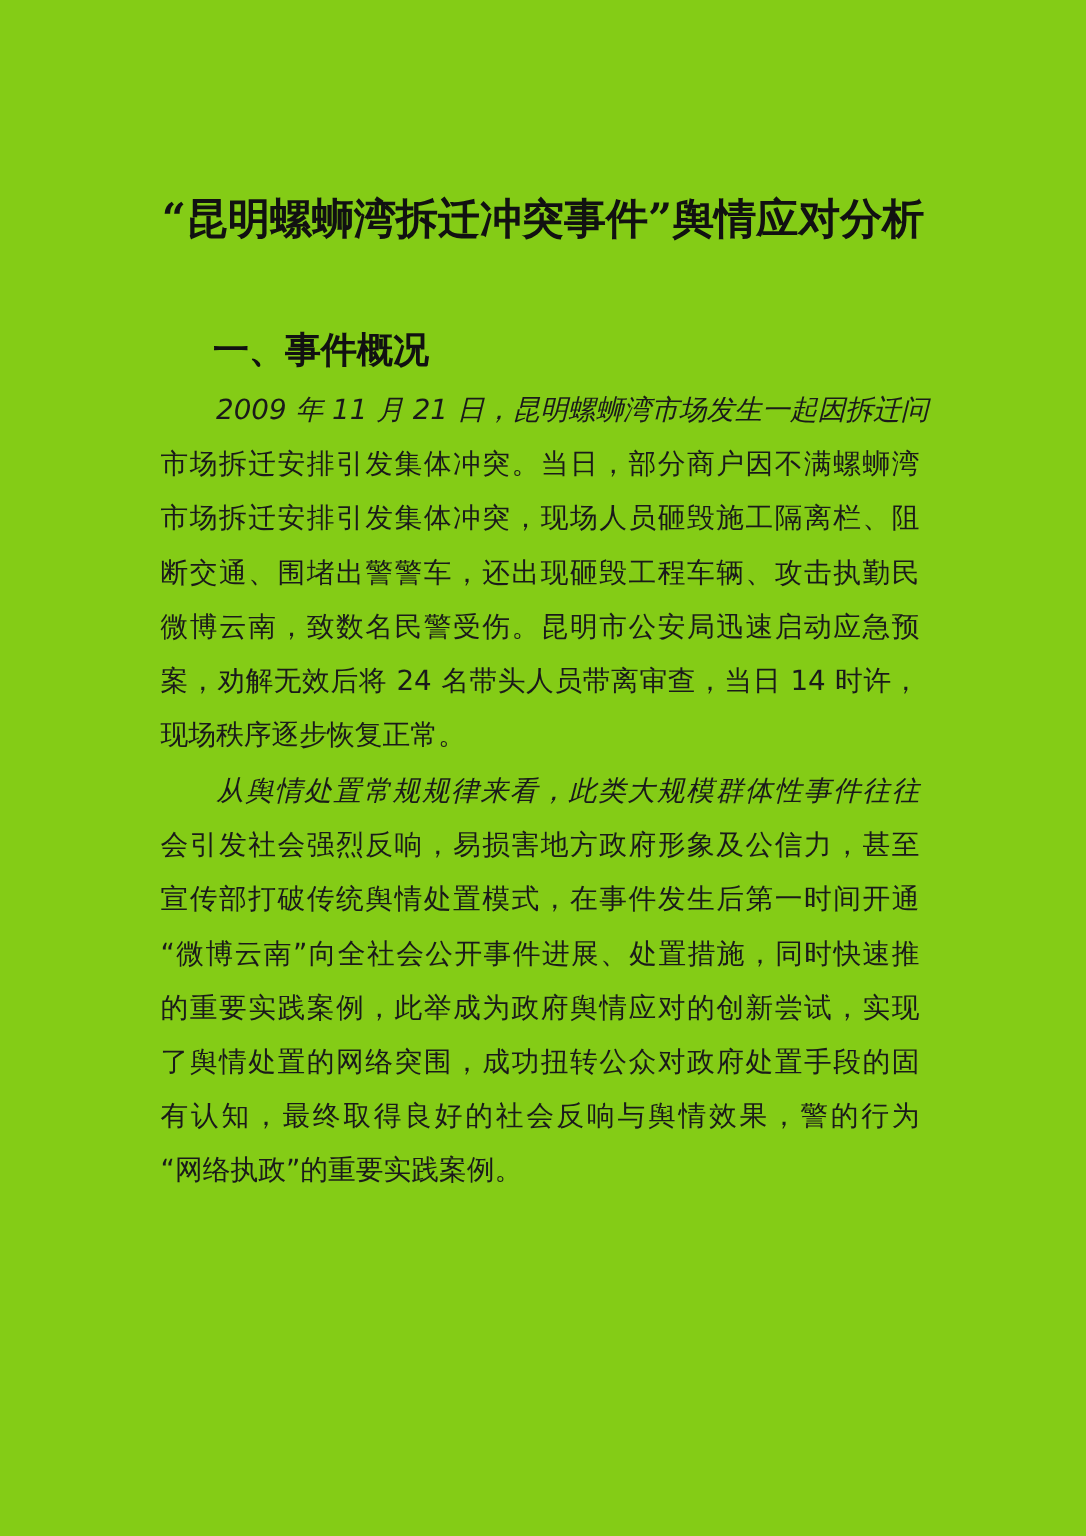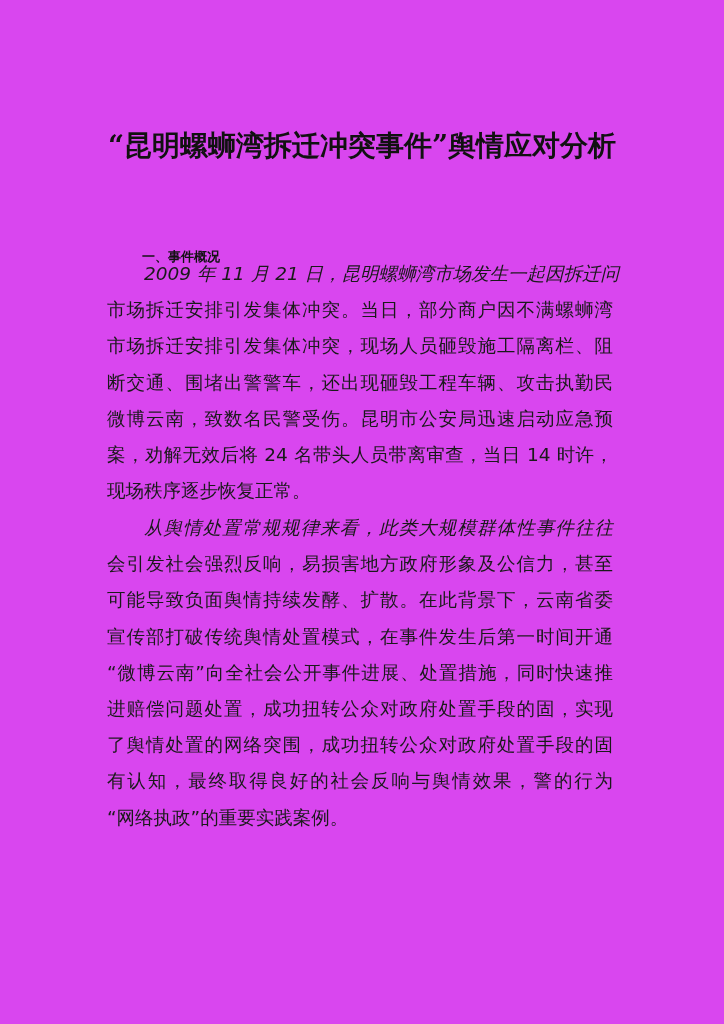--- a/index.html
+++ b/index.html
@@ -1,26 +1,26 @@
 <!DOCTYPE html>
 <html><head>
 <meta charset="utf-8">
 <style>
   html, body { margin: 0; padding: 0; background: #ffffff; }
   body { width: 724px; height: 1024px; position: relative; overflow: hidden; }
-  .page { position: absolute; left: 0; top: 0; width: 724px; height: 1024px; background: #d946ef; }
+  .page { position: absolute; left: 0; top: 0; width: 724px; height: 1024px; background: #84cc16; }
   .title {
     position: absolute; top: 126px; left: 0; width: 724px; text-align: center;
     font-family: "DejaVu Serif", serif; font-weight: bold; font-size: 28px;
     color: #111; letter-spacing: 0px; line-height: 40px;
   }
   .heading {
     position: absolute; top: 220px; left: 142px;
-    font-family: "DejaVu Sans", sans-serif; font-weight: bold; font-size: 13px;
-    color: #111; line-height: 26px; margin-top: 24px;
+    font-family: "DejaVu Sans", sans-serif; font-weight: bold; font-size: 24px;
+    color: #111; line-height: 26px;
   }
   .body-text {
     position: absolute; left: 107px; width: 506px;
     font-family: "DejaVu Sans", sans-serif; font-size: 18.5px; color: #1a1a1a;
     line-height: 36.2px; text-align: justify; text-align-last: left;
   }
   .p1 { top: 256px; }
   .p2 { top: 510px; }
   .indent { text-indent: 37px; font-style: italic; }
   .line { display: block; white-space: nowrap; text-align-last: justify; text-align: justify; }
@@ -39,21 +39,20 @@
     <span class="line">市场拆迁安排引发集体冲突，现场人员砸毁施工隔离栏、阻</span>
     <span class="line">断交通、围堵出警警车，还出现砸毁工程车辆、攻击执勤民</span>
     <span class="line">微博云南，致数名民警受伤。昆明市公安局迅速启动应急预</span>
     <span class="line">案，劝解无效后将 24 名带头人员带离审查，当日 14 时许，</span>
     <span class="line last">现场秩序逐步恢复正常。</span>
   </div>
 
   <div class="body-text p2">
     <span class="line indent">从舆情处置常规规律来看，此类大规模群体性事件往往</span>
     <span class="line">会引发社会强烈反响，易损害地方政府形象及公信力，甚至</span>
-    <span class="line">可能导致负面舆情持续发酵、扩散。在此背景下，云南省委</span>
     <span class="line">宣传部打破传统舆情处置模式，在事件发生后第一时间开通</span>
     <span class="line">“微博云南”向全社会公开事件进展、处置措施，同时快速推</span>
-    <span class="line">进赔偿问题处置，成功扭转公众对政府处置手段的固，实现</span>
+    <span class="line">的重要实践案例，此举成为政府舆情应对的创新尝试，实现</span>
     <span class="line">了舆情处置的网络突围，成功扭转公众对政府处置手段的固</span>
     <span class="line">有认知，最终取得良好的社会反响与舆情效果，警的行为</span>
     <span class="line last">“网络执政”的重要实践案例。</span>
   </div>
 </div>
 
 </body></html>

